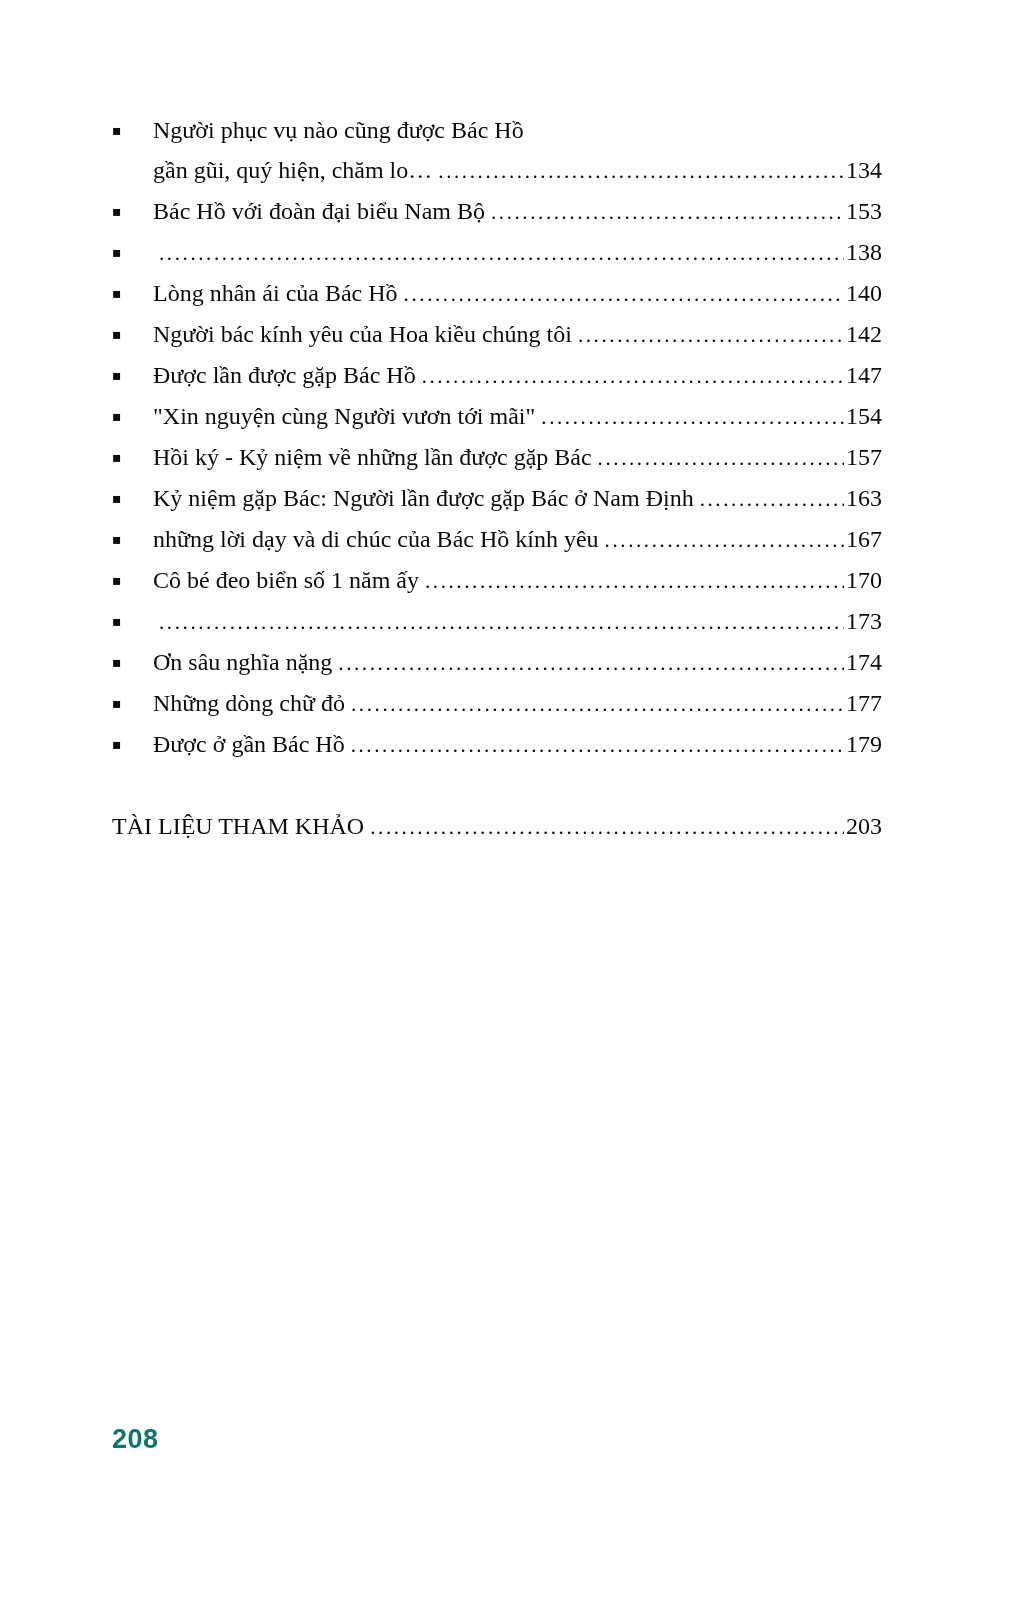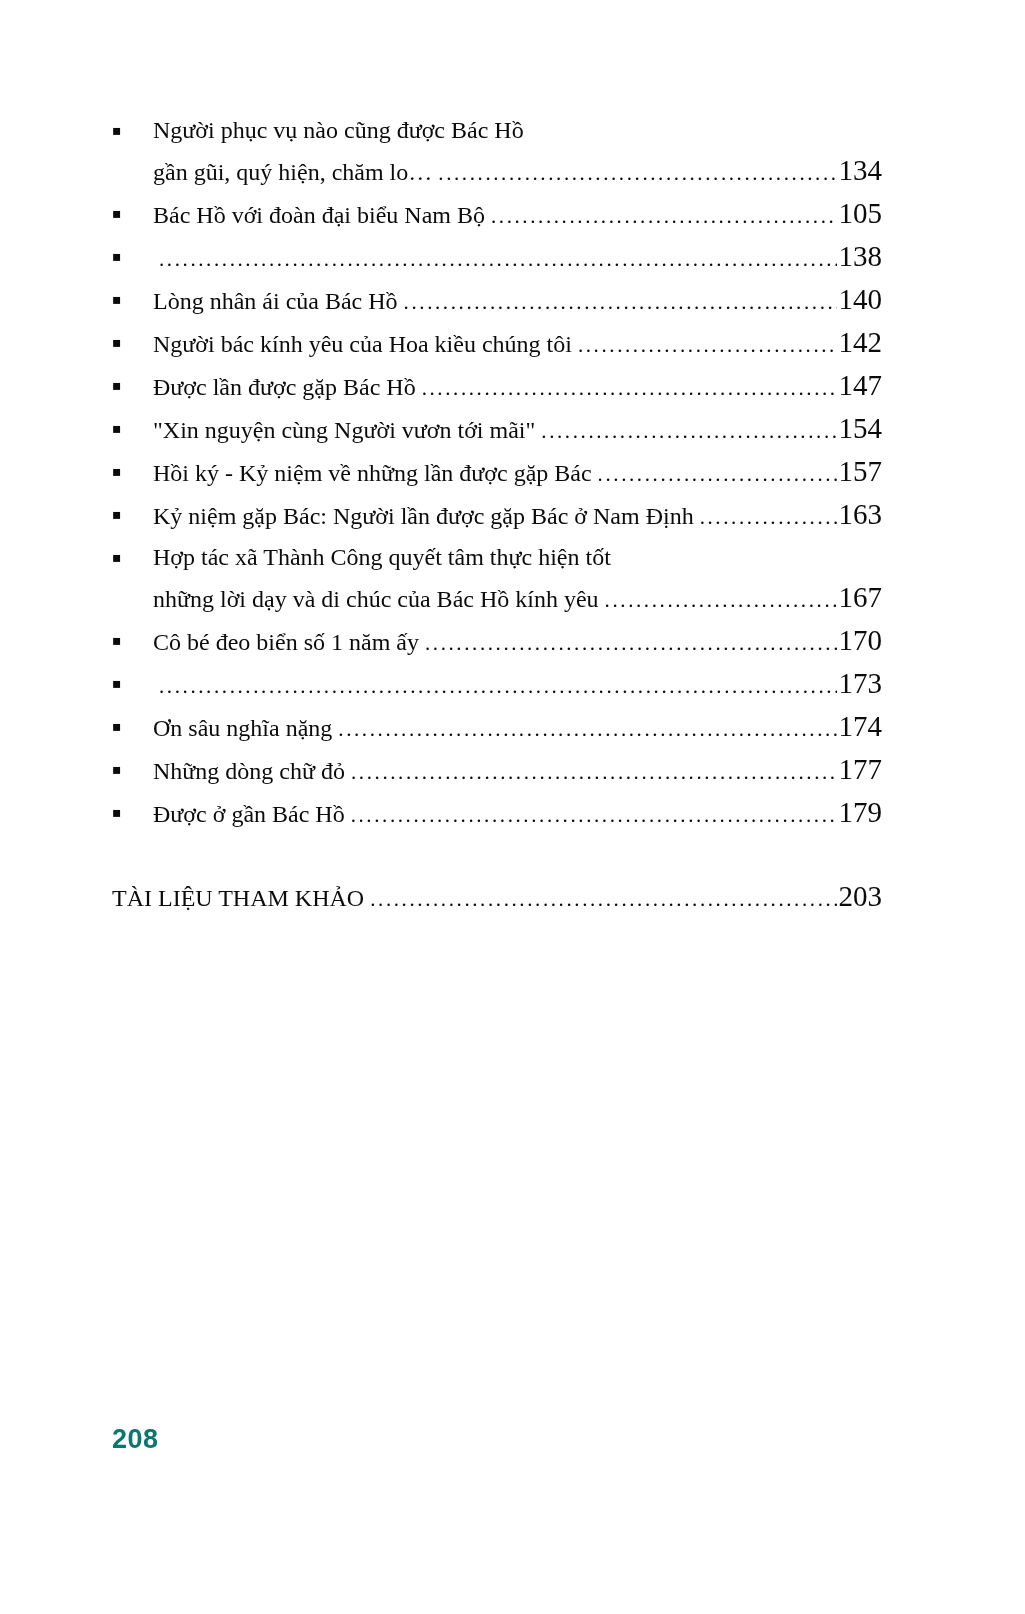--- a/index.html
+++ b/index.html
@@ -43,21 +43,21 @@
     white-space: nowrap;
     margin-left: 6px;
     margin-right: 2px;
     font-size: 21px;
     letter-spacing: 2.6px;
     color: #0b0b0b;
   }
   .leader::before {
     content: "........................................................................................................................................................................................";
   }
-  .pagenum { flex: none; font-size: 29px; text-align: center; }
+  .pagenum { flex: none; font-size: 24px; text-align: center; }
   .ref-row {
     display: flex;
     align-items: baseline;
     margin-top: 41px;
     font-size: 24px;
     line-height: 40px;
   }
   .footer-num {
     position: absolute;
     left: 112px;
@@ -86,21 +86,21 @@
             <span class="pagenum">134</span>
           </div>
         </div>
   </div>
       <div class="toc-item">
     <span class="bullet">▪</span>
     <div class="entry">
           <div class="line">
             <span class="title">Bác Hồ với đoàn đại biểu Nam Bộ</span>
             <span class="leader"></span>
-            <span class="pagenum">105</span>
+            <span class="pagenum">153</span>
           </div>
         </div>
   </div>
       <div class="toc-item">
     <span class="bullet">▪</span>
     <div class="entry">
           <div class="line">
             <span class="leader"></span>
             <span class="pagenum">138</span>
           </div>
@@ -162,23 +162,20 @@
           <div class="line">
             <span class="title">Kỷ niệm gặp Bác: Người lần được gặp Bác ở Nam Định</span>
             <span class="leader"></span>
             <span class="pagenum">163</span>
           </div>
         </div>
   </div>
       <div class="toc-item">
     <span class="bullet">▪</span>
     <div class="entry">
-          <div class="line">
-            <span class="title">Hợp tác xã Thành Công quyết tâm thực hiện tốt</span>
-          </div>
           <div class="line">
             <span class="title">những lời dạy và di chúc của Bác Hồ kính yêu</span>
             <span class="leader"></span>
             <span class="pagenum">167</span>
           </div>
         </div>
   </div>
       <div class="toc-item">
     <span class="bullet">▪</span>
     <div class="entry">

